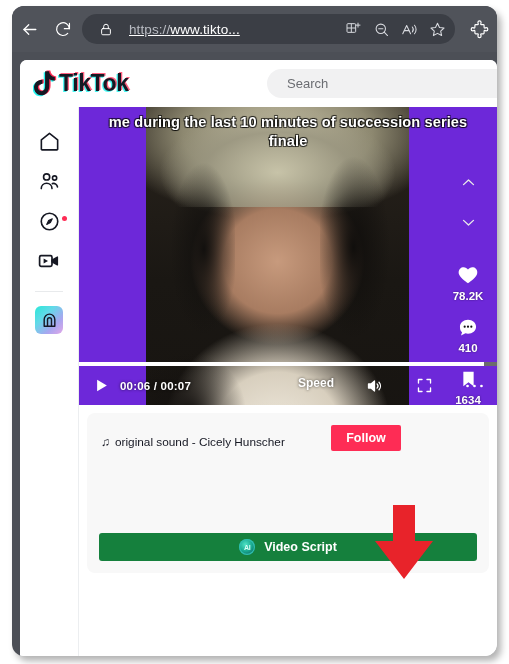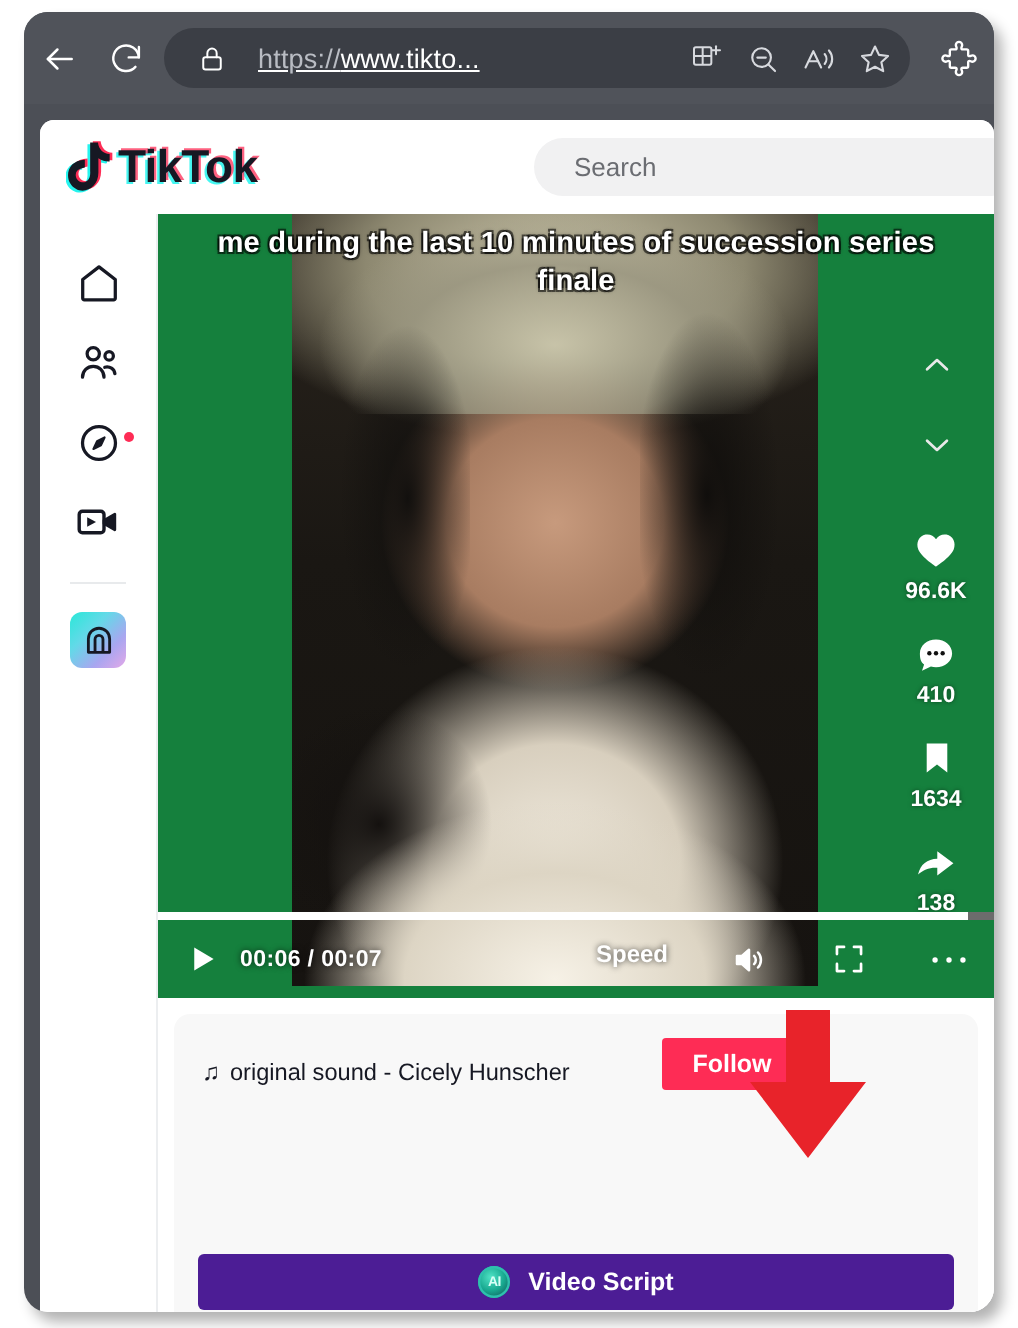--- a/index.html
+++ b/index.html
@@ -141,22 +141,22 @@
     width: 28px; height: 28px; border-radius: 6px;
     background: linear-gradient(135deg,#2ae8d8 0%,#63d9e8 35%,#a9a6f0 70%,#e3a8e8 100%);
     display:flex; align-items:center; justify-content:center;
   }
 
   .content { flex: 1 1 auto; position: relative; background: #ffffff; }
 
   
   .player {
     position: relative;
-    width: 100%; height: 392px;
-    background: #15803d;
+    width: 100%; height: 298px;
+    background: #6d28d9;
     overflow: hidden;
   }
   .video-frame{
     position:absolute; left: 67px; top: 0;
     width: 263px; height: 386px;
     overflow: hidden;
     background: #181512;
   }
   
   .vid-bg{
@@ -317,21 +317,21 @@
   .music-row {
     display: flex; align-items: center;
     margin-top: 12px; margin-left: 2px;
   }
   .music-note { font-size: 12px; color:#161823; margin-right:5px; }
   .music-text { font-size: 11.8px; color:#161823; }
 
   .script-btn {
     position: absolute; left: 12px; right: 12px; bottom: 12px;
     height: 28px;
-    background: #4c1d95;
+    background: #15803d;
     border: none; border-radius: 3px;
     display: flex; align-items: center; justify-content: center;
     cursor: pointer;
   }
   .ai-badge {
     width: 16px; height: 16px; border-radius: 50%;
     background: radial-gradient(circle at 40% 35%, #4fe3c6 0%, #18a88f 48%, #0d3f47 100%);
     box-shadow: 0 0 0 1.2px #2fbfae inset;
     display:flex; align-items:center; justify-content:center;
     margin-right: 9px; flex:0 0 auto;
@@ -515,21 +515,21 @@
                   <polyline points="5,9 12,15.5 19,9"></polyline>
                 </svg>
               </div>
 
               <div class="rail-act" style="margin-top:26px;">
                 <div class="rail-icon">
                   <svg width="24" height="22" viewBox="0 0 24 24" fill="#ffffff">
                     <path d="M12 21s-7.6-4.9-9.6-9.2C.9 8.2 2.7 4.3 6.3 3.6c2.3-.45 4.5.7 5.7 2.5 1.2-1.8 3.4-2.95 5.7-2.5 3.6.7 5.4 4.6 3.9 8.2C19.6 16.1 12 21 12 21z"></path>
                   </svg>
                 </div>
-                <div class="rail-count">96.6K</div>
+                <div class="rail-count">78.2K</div>
               </div>
 
               <div class="rail-act">
                 <div class="rail-icon">
                   <svg width="22" height="21" viewBox="0 0 24 24">
                     <path d="M12 3.2c5.1 0 9.2 3.5 9.2 7.9 0 4.4-4.1 7.9-9.2 7.9-1 0-2-.14-2.9-.39L4 21l1.2-3.6C3.3 16 2.8 13.9 2.8 11.1c0-4.4 4.1-7.9 9.2-7.9z" fill="#ffffff"></path>
                     <circle cx="8.2" cy="11" r="1.25" fill="#111"></circle>
                       <circle cx="12" cy="11" r="1.25" fill="#111"></circle>
                       <circle cx="15.8" cy="11" r="1.25" fill="#111"></circle>
                   </svg>

